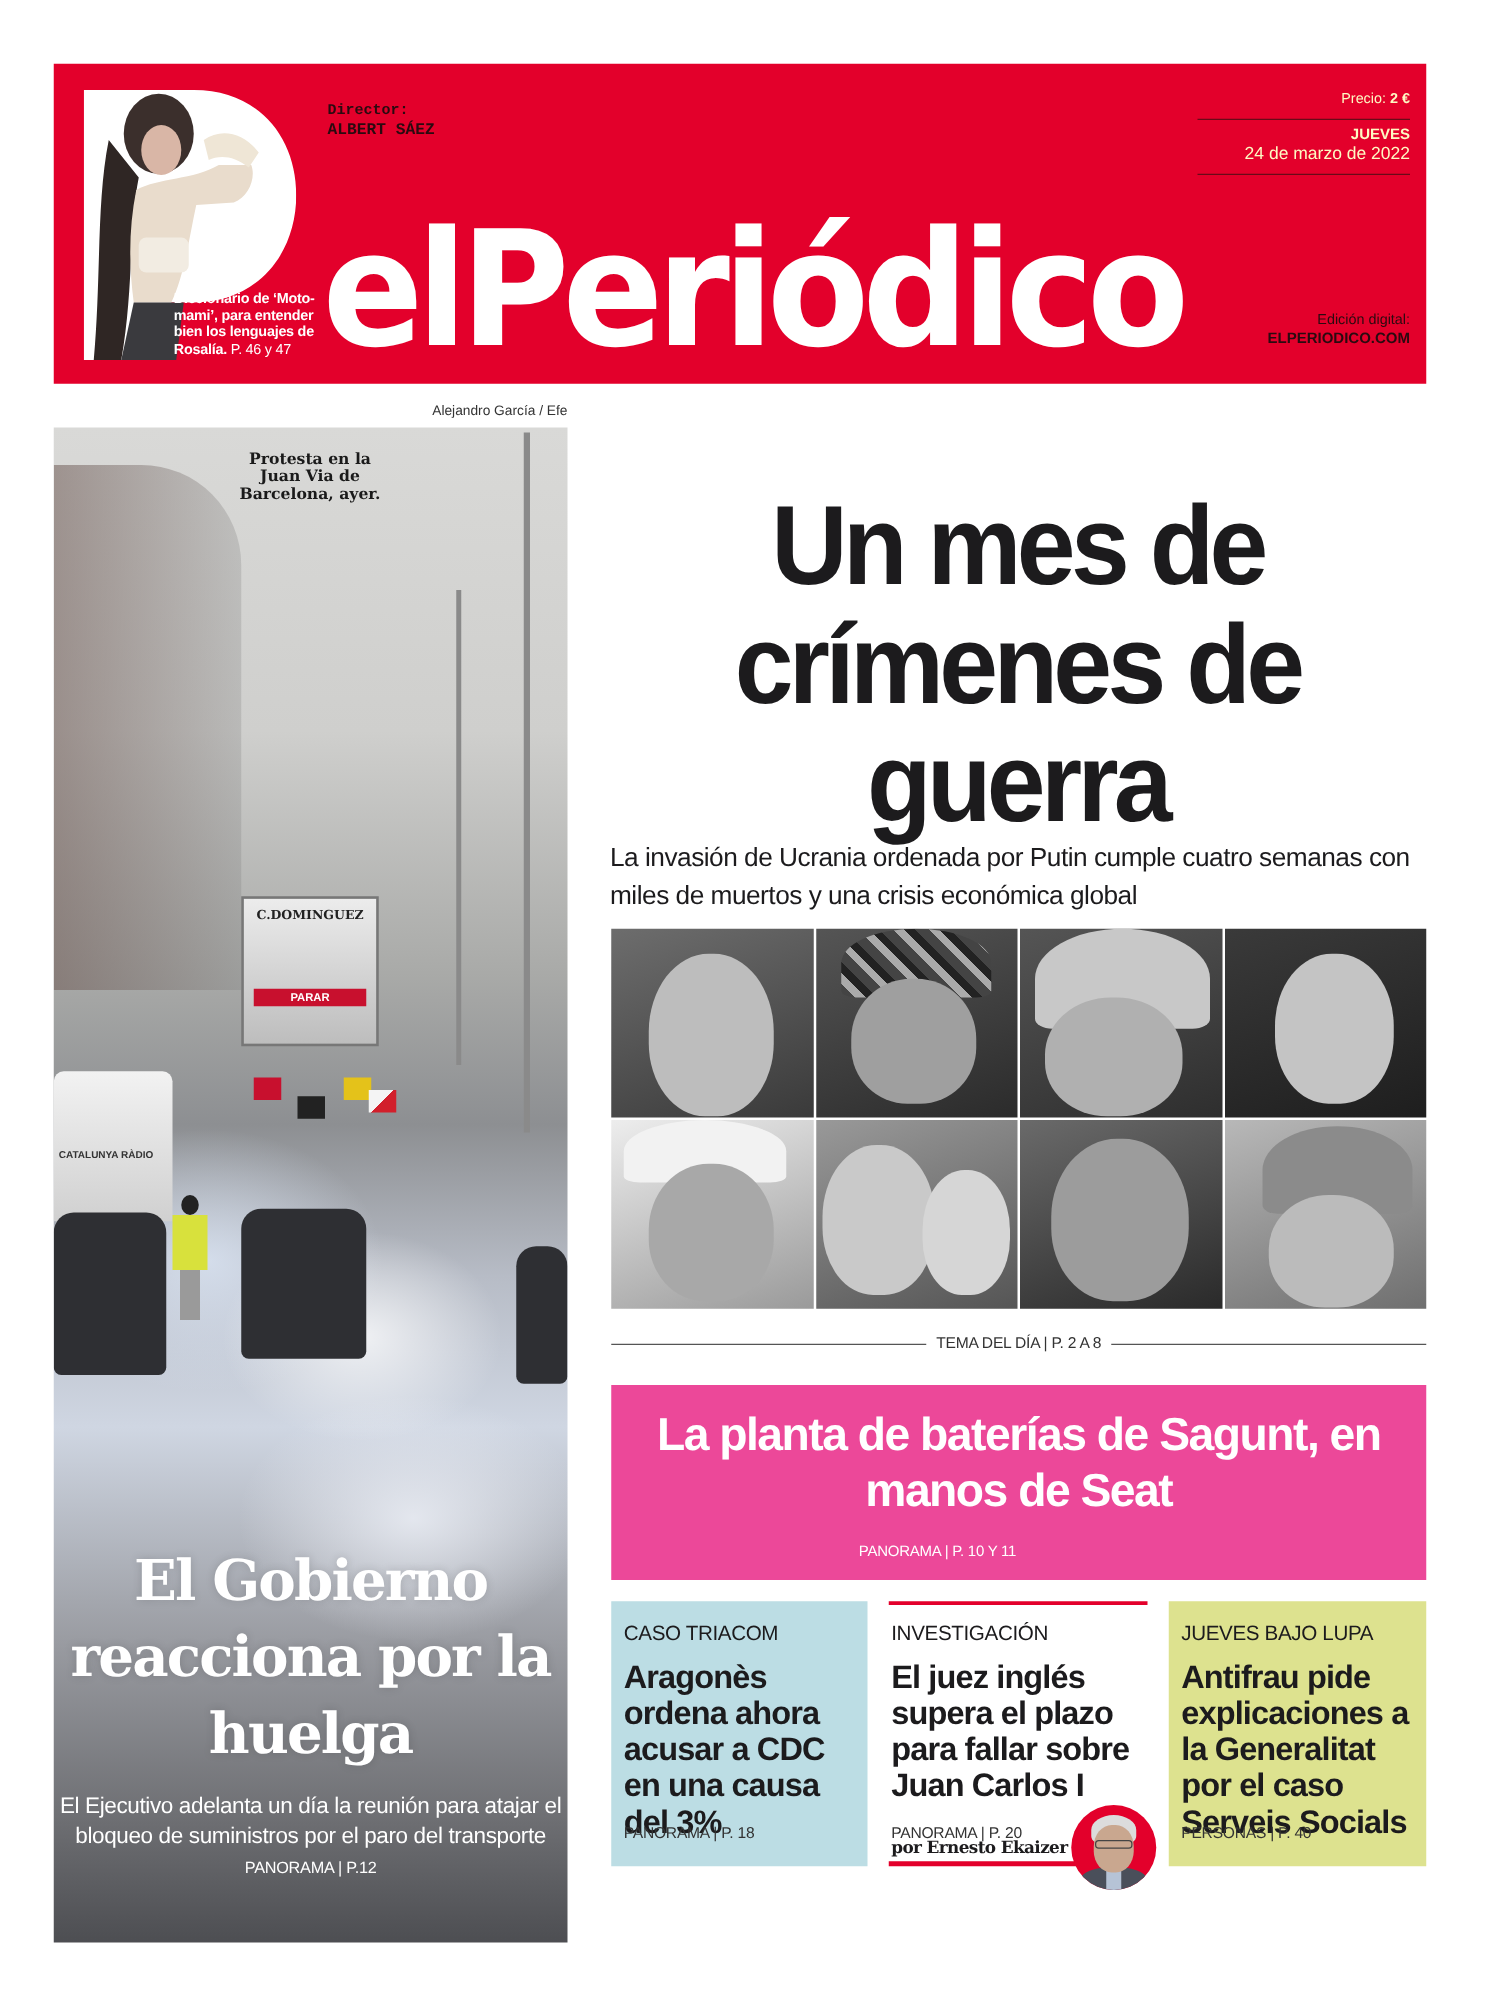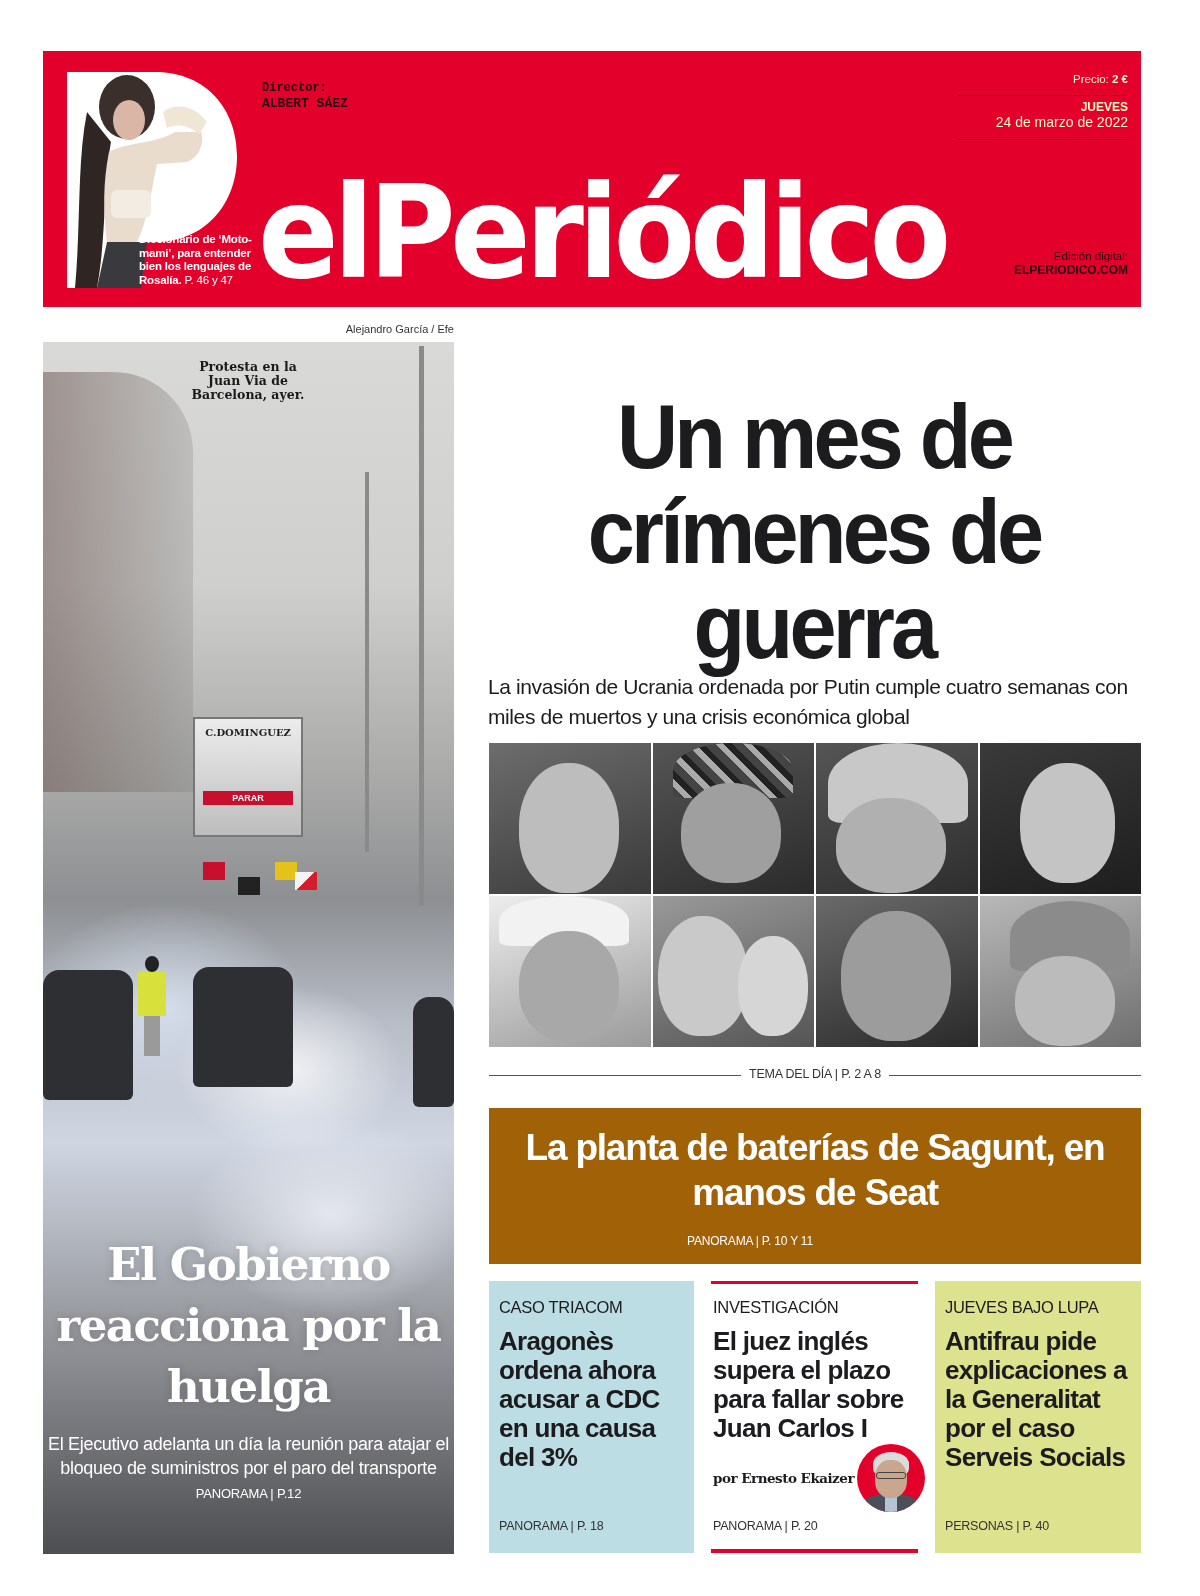--- a/index.html
+++ b/index.html
@@ -59,26 +59,26 @@
   .cell { position:relative; overflow:hidden; }
   .cell .face { position:absolute; border-radius:48% 48% 45% 45%; }
   .cell .hat { position:absolute; border-radius:50% 50% 10% 10%; }
 
   .tema { position:absolute; left:489px; top:1066px; width:652px; height:18px; }
   .tema .line { position:absolute; top:9px; height:1px; background:#555; }
   .tema .label { position:absolute; left:0; width:652px; top:1px; text-align:center; font-size:12.5px; color:#333; letter-spacing:-0.2px; }
   .tema .label span { background:#fff; padding:0 8px; }
 
   
-  .redbox { position:absolute; left:489px; top:1108px; width:652px; height:156px; background:#a16207; text-align:center; color:#fff; }
+  .redbox { position:absolute; left:489px; top:1108px; width:652px; height:156px; background:#ec4899; text-align:center; color:#fff; }
   .redbox .hl { position:absolute; left:0; top:17px; width:652px; font-size:37px; line-height:45px; font-weight:bold; letter-spacing:-1.2px; }
   .redbox .ref { position:absolute; left:0; top:126px; width:522px; font-size:12px; letter-spacing:-0.2px; color:#fff; }
 
   
-  .card { position:absolute; top:1281px; height:272px; padding:16px 10px 0 10px; }
+  .card { position:absolute; top:1281px; height:212px; padding:16px 10px 0 10px; }
   .card .kicker { font-size:16.5px; line-height:20px; color:#1c1b1d; letter-spacing:-0.3px; }
   .card .hl { margin-top:10px; font-size:26px; line-height:29px; font-weight:bold; color:#1c1b1d; letter-spacing:-0.7px; }
   .card .ref { position:absolute; left:10px; bottom:20px; font-size:12.5px; color:#333; letter-spacing:-0.2px;text-align:center; }
   .card1 { left:489px; width:205px; background:#bcdde4; }
   .card2 { left:711px; width:207px; padding-left:2px; background:#fff; border-top:3px solid #e3002b; border-bottom:4px solid #e3002b; top:1281px; }
   .card2 .kicker { margin-top:-3px; }
   .card2 .ref { left:2px; bottom:16px; }
   .card3 { left:935px; width:206px; background:#dde28f; }
   .byline { position:absolute; left:2px; top:186px; font-family:"DejaVu Serif", serif; font-size:13.5px; font-weight:bold; color:#1c1b1d; letter-spacing:-0.5px; }
   .author-photo { position:absolute; left:146px; top:160px; width:68px; height:68px; border-radius:50%; background:#e3002b; overflow:hidden; }
@@ -132,20 +132,23 @@
 
 <div class="credit">Alejandro García / Efe</div>
 <section class="photo-story">
   <div class="tree-left"></div>
   <div class="pole" style="left:376px; top:4px; height:560px;"></div>
   <div class="pole" style="left:322px; top:130px; height:380px; width:4px;"></div>
   <div class="truck">
     <div class="truck-label">C.DOMINGUEZ</div>
     <div class="truck-sign">PARAR</div>
   </div>
+  <div class="van">
+    <div class="van-label">CATALUNYA RÀDIO</div>
+  </div>
   <div class="car" style="left:0; top:628px; width:90px; height:130px;"></div>
   <div class="car" style="left:150px; top:625px; width:100px; height:120px;"></div>
   <div class="car" style="left:370px; top:655px; width:41px; height:110px;"></div>
   <div class="flag" style="left:160px; top:520px; background:#c8102e;"></div>
   <div class="flag" style="left:195px; top:535px; background:#222;"></div>
   <div class="flag" style="left:232px; top:520px; background:#e4c21a;"></div>
   <div class="flag" style="left:252px; top:530px; background:linear-gradient(135deg,#f4f4f4 50%,#d21f2b 50%);"></div>
   <div class="person">
     <div class="head"></div>
       <div class="vest"></div>

